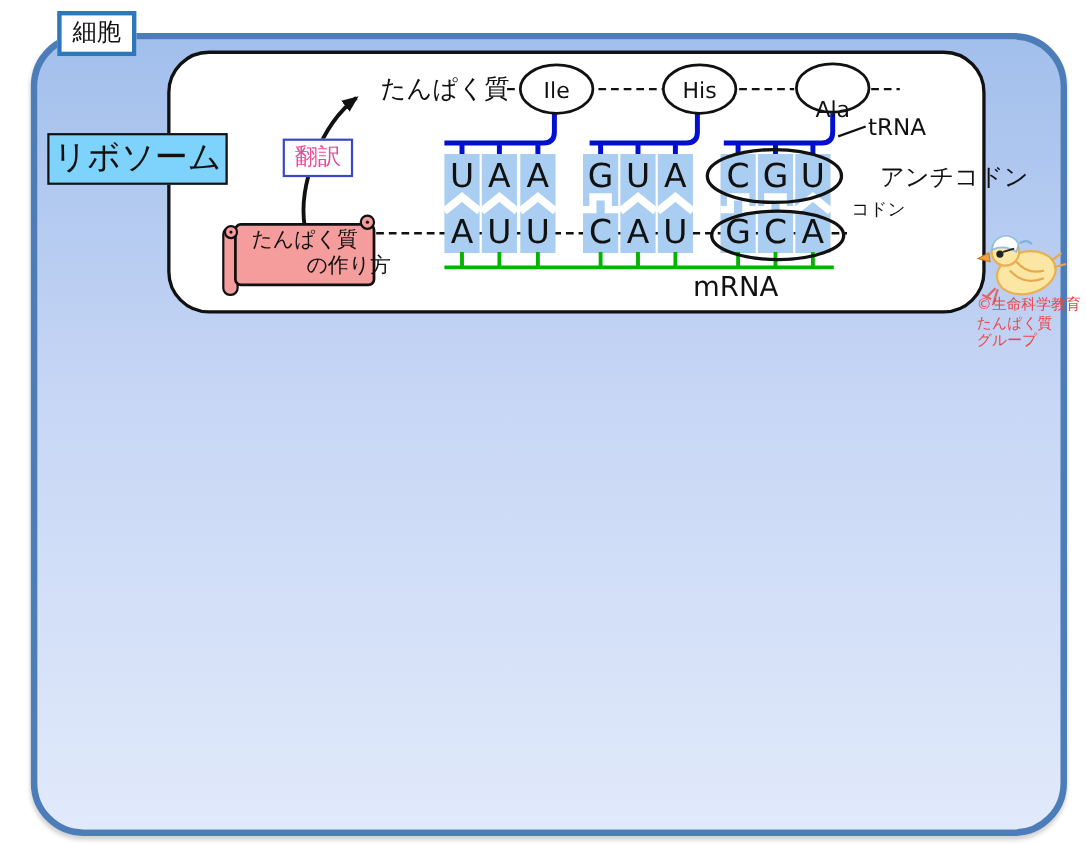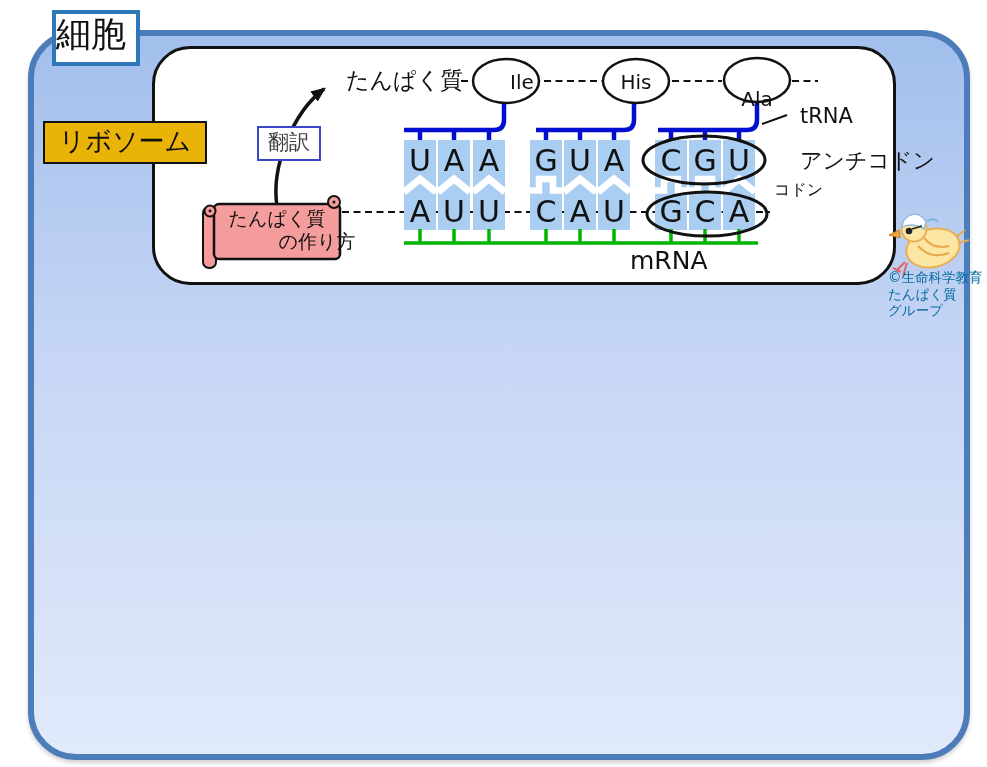--- a/index.html
+++ b/index.html
@@ -17,41 +17,41 @@
   }
   
   .ribosome{
     left:152px;top:46px;width:738px;height:233px;border-radius:38px;
     border:3.5px solid #111;background:#ffffff;
   }
   svg.overlay{position:absolute;left:0;top:0;width:987px;height:767px;pointer-events:none;}
   
   .cell-label{
     left:52px;top:10px;background:#ffffff;border:4px solid #2e77bb;
-    padding:3px 10px 5px 0;font-size:35px;line-height:1.15;font-family:Liberation Mono, monospace;
+    padding:3px 10px 5px 10px;font-size:22px;line-height:1.15;
   }
   .ribosome-label{
-    left:43px;top:121px;width:160px;background:#eab308;border:2.5px solid #111;
-    padding:4px 0 6px 0;font-size:26px;text-align:center;line-height:1.1;
+    left:43px;top:121px;width:160px;background:#7dd3fc;border:2.5px solid #111;
+    padding:4px 0 6px 0;font-size:30px;text-align:center;line-height:1.1;
   }
   .translation-label{
-    left:257px;top:126px;background:#ffffff;border:2px solid #3a46c8;color:#404040;
+    left:257px;top:126px;background:#ffffff;border:2px solid #3a46c8;color:#ec4899;
     padding:3px 9px 5px 9px;font-size:21px;line-height:1.1;
   }
   .protein-label{left:346px;top:65px;font-size:23px;}
   .amino-label{font-size:20px;transform:translate(-50%,-50%);}
-  .trna-label{left:789px;top:104px;font-size:21px;margin-left:11px;}
+  .trna-label{left:789px;top:104px;font-size:21px;}
   .anticodon-label{left:800px;top:146px;font-size:22px;}
   .codon-label{left:774px;top:180px;font-size:16px;}
   .mrna-label{left:630px;top:246px;font-size:25px;}
   .scroll-text{left:277px;transform:translateX(-50%);font-size:19px;white-space:nowrap;line-height:1.0;}
   .base{font-size:30px;transform:translateX(-50%);line-height:1;}
   .base-anti{top:146px;}
   .base-codon{top:197px;}
-  .credit{left:888px;top:269px;font-size:13.5px;line-height:16.5px;color:#0369a1;}
+  .credit{left:888px;top:269px;font-size:13.5px;line-height:16.5px;color:#ef4444;}
   .credit span{display:block;}
 </style>
 </head>
 <body>
 
 <div class="abs cell"></div>
 
 <div class="abs ribosome"></div>
 
 <svg class="overlay" viewBox="0 0 987 767">
@@ -136,21 +136,21 @@
 </svg>
 
 <div class="abs cell-label">細胞</div>
 
 <div class="abs ribosome-label">リボソーム</div>
 
 <div class="abs translation-label">翻訳</div>
 
 <div class="abs protein-label">たんぱく質</div>
 
-<div class="abs amino-label" style="left:506px;top:82px;margin-left:16px;">Ile</div>
+<div class="abs amino-label" style="left:506px;top:82px;">Ile</div>
 <div class="abs amino-label" style="left:636px;top:82px;">His</div>
 <div class="abs amino-label" style="left:757px;top:99px;">Ala</div>
 
 <div class="abs trna-label">tRNA</div>
 <div class="abs anticodon-label">アンチコドン</div>
 <div class="abs codon-label">コドン</div>
 <div class="abs mrna-label">mRNA</div>
 
 <div class="abs scroll-text" style="top:209px;">たんぱく質</div>
 <div class="abs scroll-text" style="top:232px;margin-left:40px;">の作り方</div>

